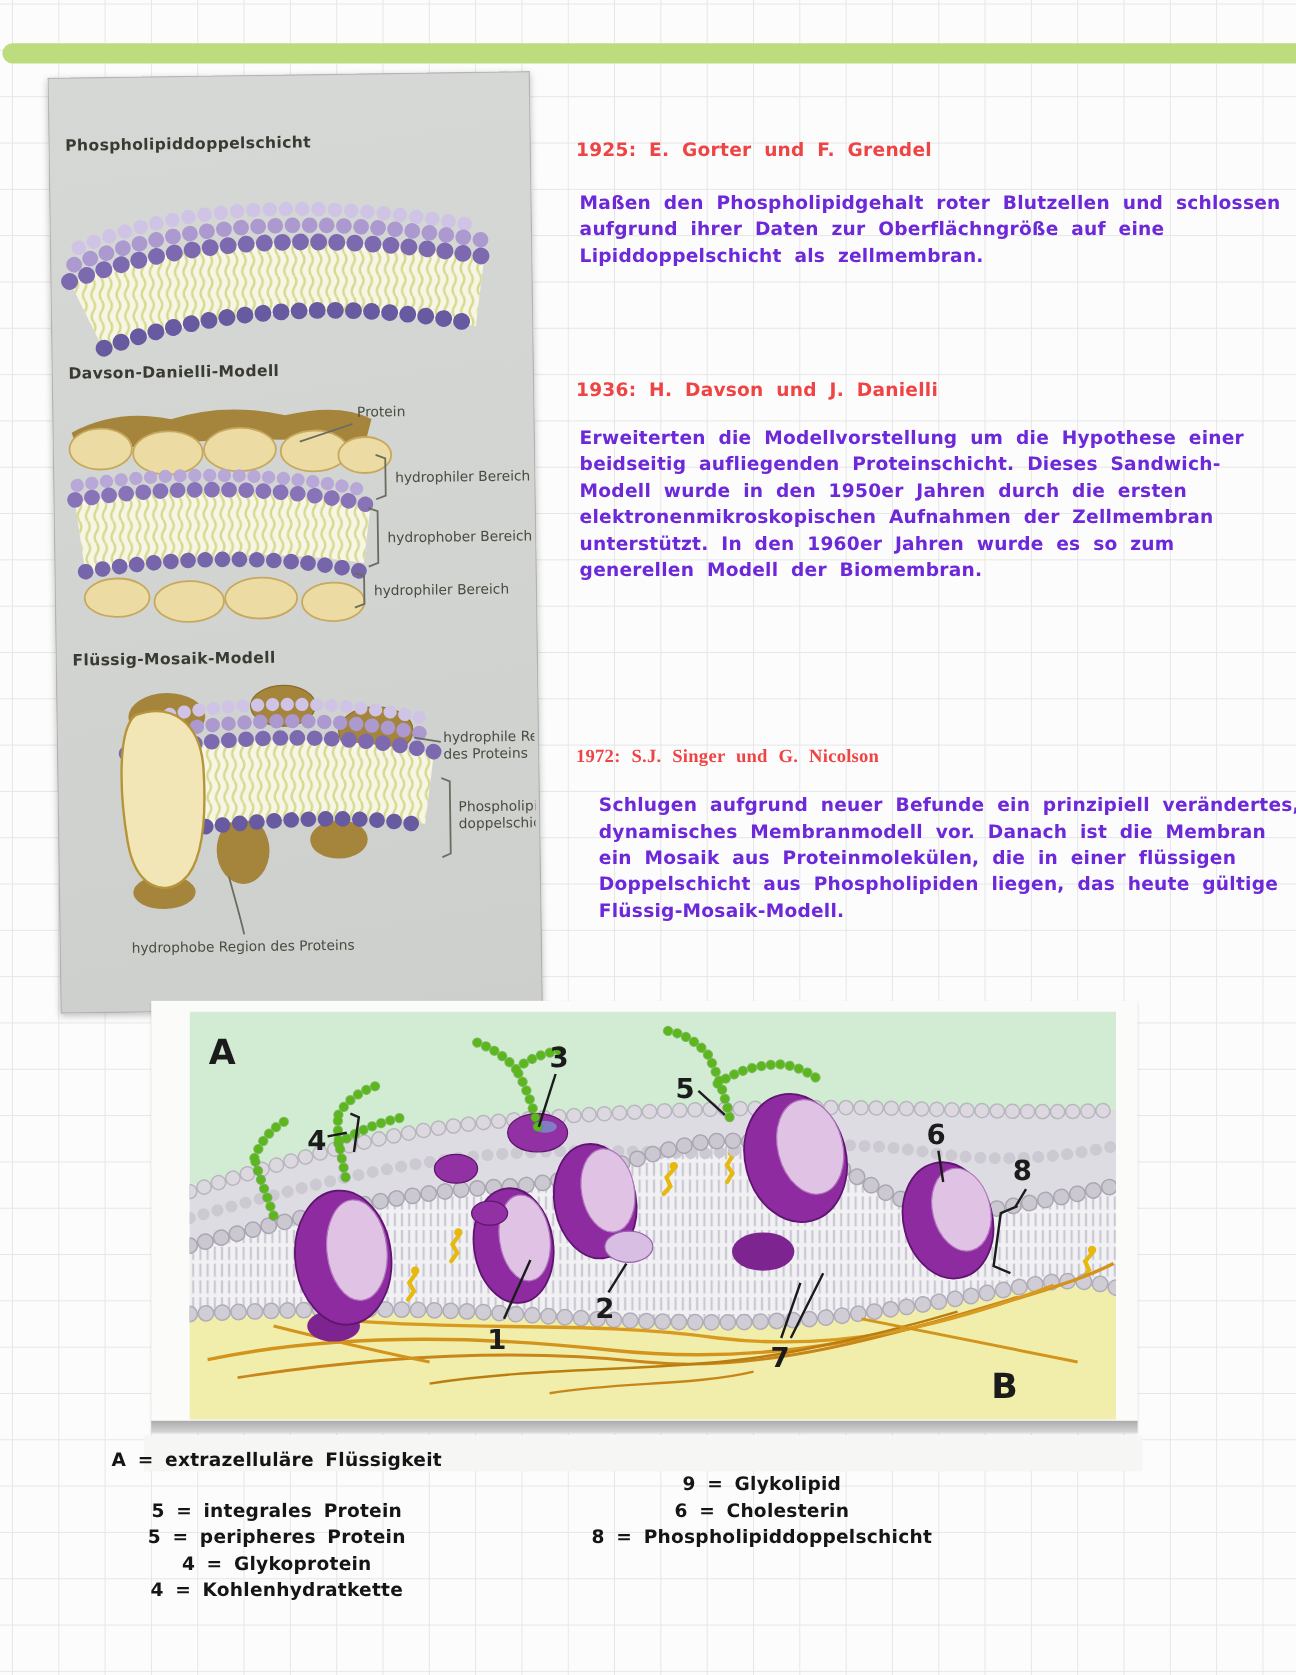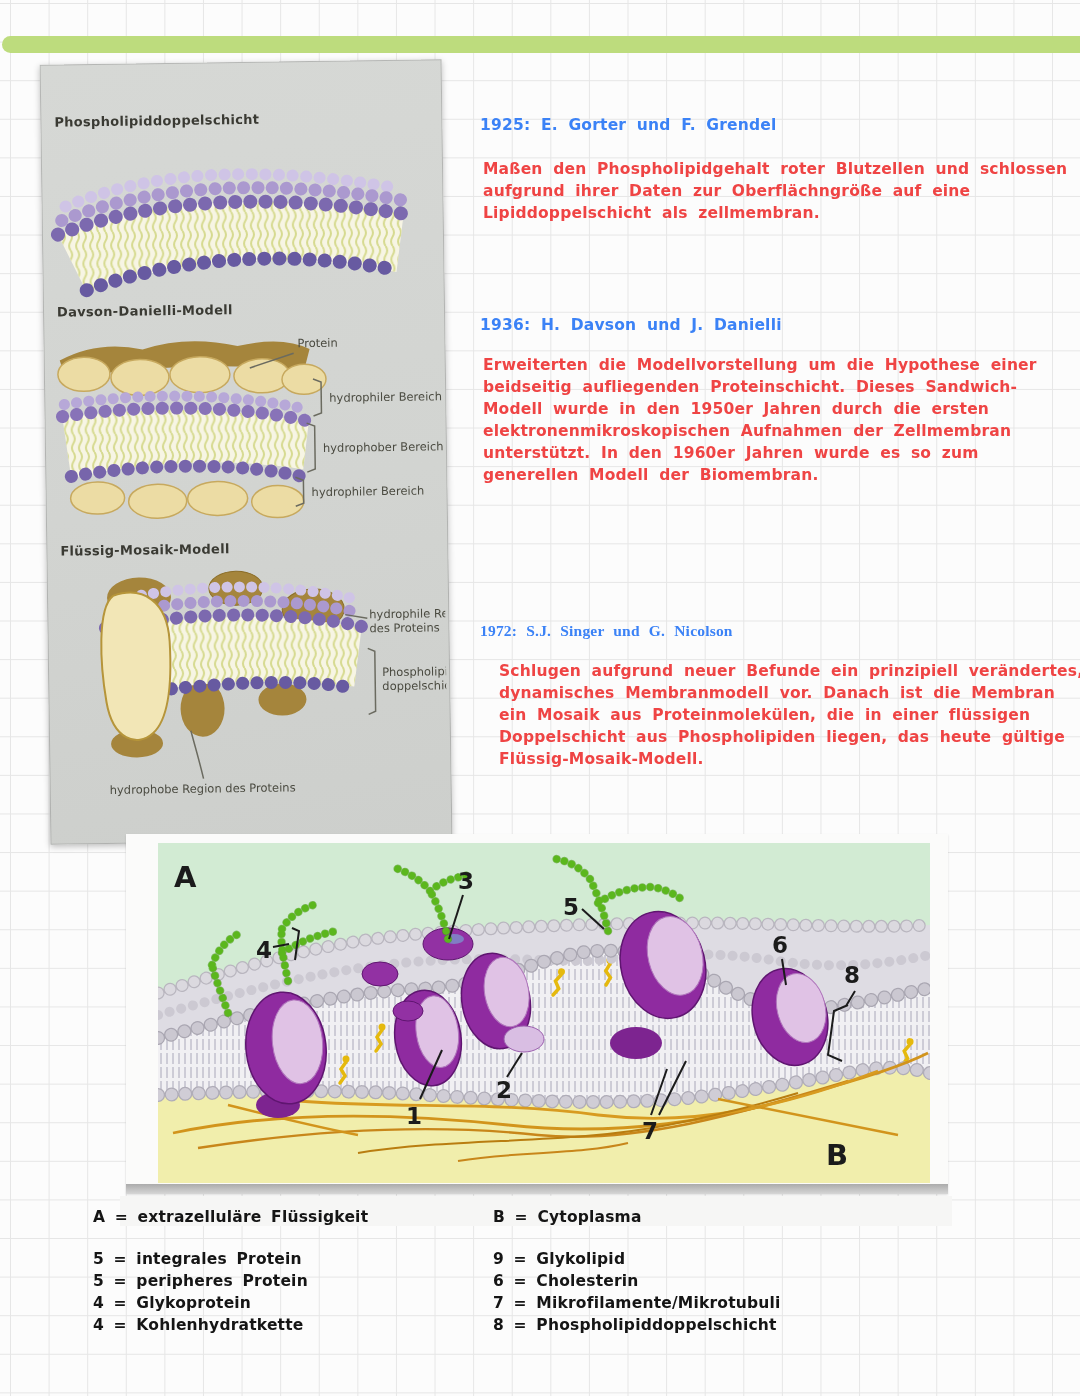--- a/index.html
+++ b/index.html
@@ -20,35 +20,35 @@
   .photo{
     left:45px;top:62px;width:402px;height:780px;
     background:linear-gradient(172deg,#d6d8d5 0%,#d2d4d1 55%,#cdcfcc 100%);
     transform:rotate(-0.8deg);transform-origin:50% 50%;
     box-shadow:0 2px 6px rgba(0,0,0,.25), inset 0 0 0 1px rgba(120,120,120,.35);
   }
   .ph-title{position:absolute;font-size:13px;font-weight:bold;color:#3a3a33;letter-spacing:.3px;}
   .ph-svg{position:absolute;}
   .ph-label{font-size:11.5px;fill:#4b4b41;font-family:"DejaVu Sans",sans-serif;}
   
-  .note-h{position:absolute;font-size:15.5px;font-weight:bold;color:#3b82f6;letter-spacing:.2px;word-spacing:5px;}
-  .note-p{position:absolute;width:592px;font-size:15.5px;font-weight:bold;color:#ef4444;
+  .note-h{position:absolute;font-size:15.5px;font-weight:bold;color:#ef4444;letter-spacing:.2px;word-spacing:5px;}
+  .note-p{position:absolute;width:592px;font-size:15.5px;font-weight:bold;color:#6d28d9;
           letter-spacing:.2px;word-spacing:5px;line-height:22px;}
   
   .diagram-wrap{left:126px;top:834px;width:822px;height:360px;background:#fbfbfa;box-shadow:0 1px 2px rgba(0,0,0,.12);}
   .diagram-svg{position:absolute;left:32px;top:9px;}
   .diagram-shadow{position:absolute;left:0;bottom:0;width:822px;height:10px;
                   background:linear-gradient(#ababab,#d6d6d6);}
   .diagram-understrip{left:120px;top:1196px;width:832px;height:30px;background:#f6f6f5;}
   .dg-num{font-family:"DejaVu Sans",sans-serif;font-weight:bold;font-size:23px;fill:#1b1b1b;}
   .dg-marker{font-family:"DejaVu Sans",sans-serif;font-weight:bold;font-size:29px;fill:#1b1b1b;}
   
   .legend-col{position:absolute;font-size:15.5px;font-weight:bold;color:#151515;
               letter-spacing:.2px;word-spacing:4px;}
-  .legend-row{line-height:22px;white-space:nowrap;}
+  .legend-row{line-height:22px;white-space:nowrap;text-align:center;}
   .legend-gap{height:20px;}
 </style>
 </head>
 <body>
 
 <div class="abs accent-bar" style="background:#bddc7d;"></div>
 
 <div class="abs photo">
 
   <div class="ph-title" style="left:14px;top:50px;">Phospholipiddoppelschicht</div>
@@ -281,19 +281,17 @@
 
 <div class="legend-col" style="left:93px;top:1206px;">
   <div class="legend-row">A = extrazelluläre Flüssigkeit</div>
   <div class="legend-gap"></div>
   <div class="legend-row">5 = integrales Protein</div>
   <div class="legend-row">5 = peripheres Protein</div>
   <div class="legend-row">4 = Glykoprotein</div>
   <div class="legend-row">4 = Kohlenhydratkette</div>
 </div>
 <div class="legend-col" style="left:493px;top:1206px;">
-  <div class="legend-row">B = Cytoplasma</div>
   <div class="legend-gap"></div>
   <div class="legend-row">9 = Glykolipid</div>
   <div class="legend-row">6 = Cholesterin</div>
-  <div class="legend-row">7 = Mikrofilamente/Mikrotubuli</div>
   <div class="legend-row">8 = Phospholipiddoppelschicht</div>
 </div>
 
 </body></html>

